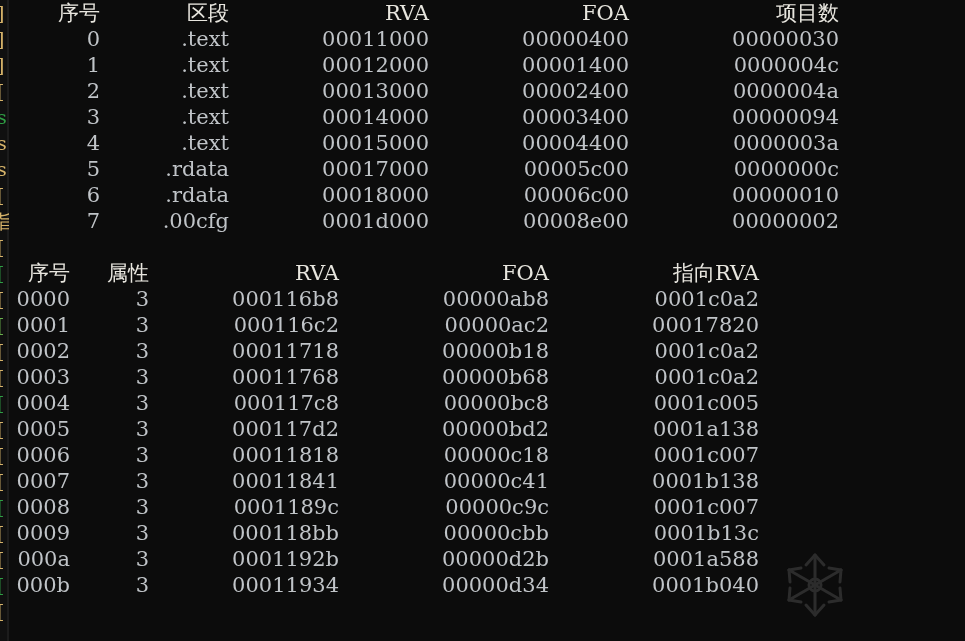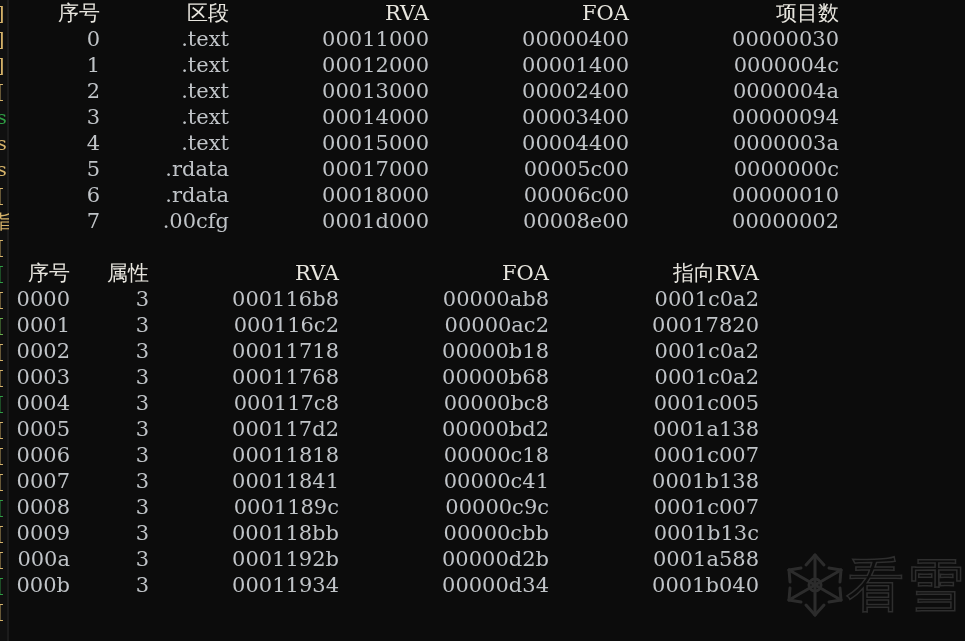--- a/index.html
+++ b/index.html
@@ -125,14 +125,13 @@
       <line x1="5" y1="18" x2="17" y2="16"></line>
       <line x1="57" y1="48" x2="56" y2="36"></line>
       <line x1="57" y1="48" x2="45" y2="50"></line>
       <line x1="5" y1="48" x2="6" y2="36"></line>
       <line x1="5" y1="48" x2="17" y2="50"></line>
       <line x1="57" y1="18" x2="56" y2="30"></line>
       <line x1="57" y1="18" x2="45" y2="16"></line>
       <circle cx="31" cy="33" r="6"></circle>
     </g>
   </svg>
-  <div id="wm-text">看雪</div>
 </div>
 
 </body></html>

